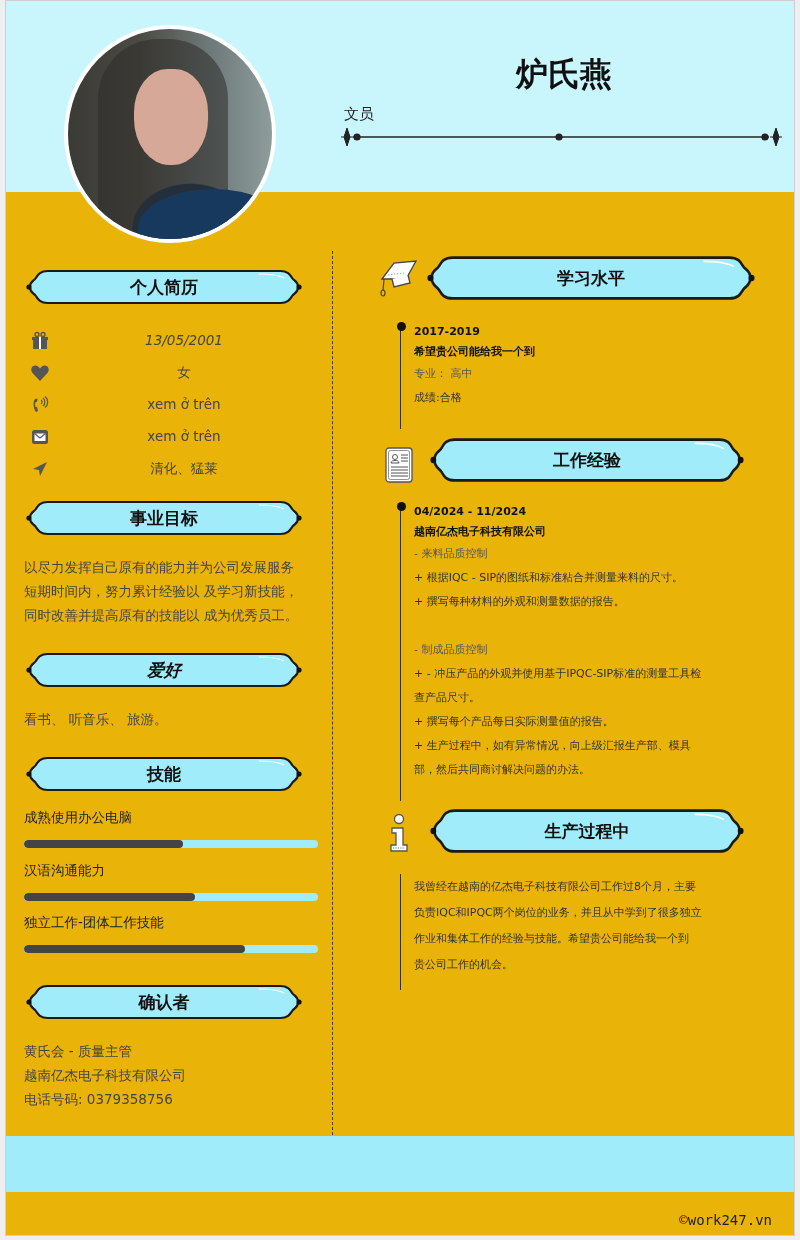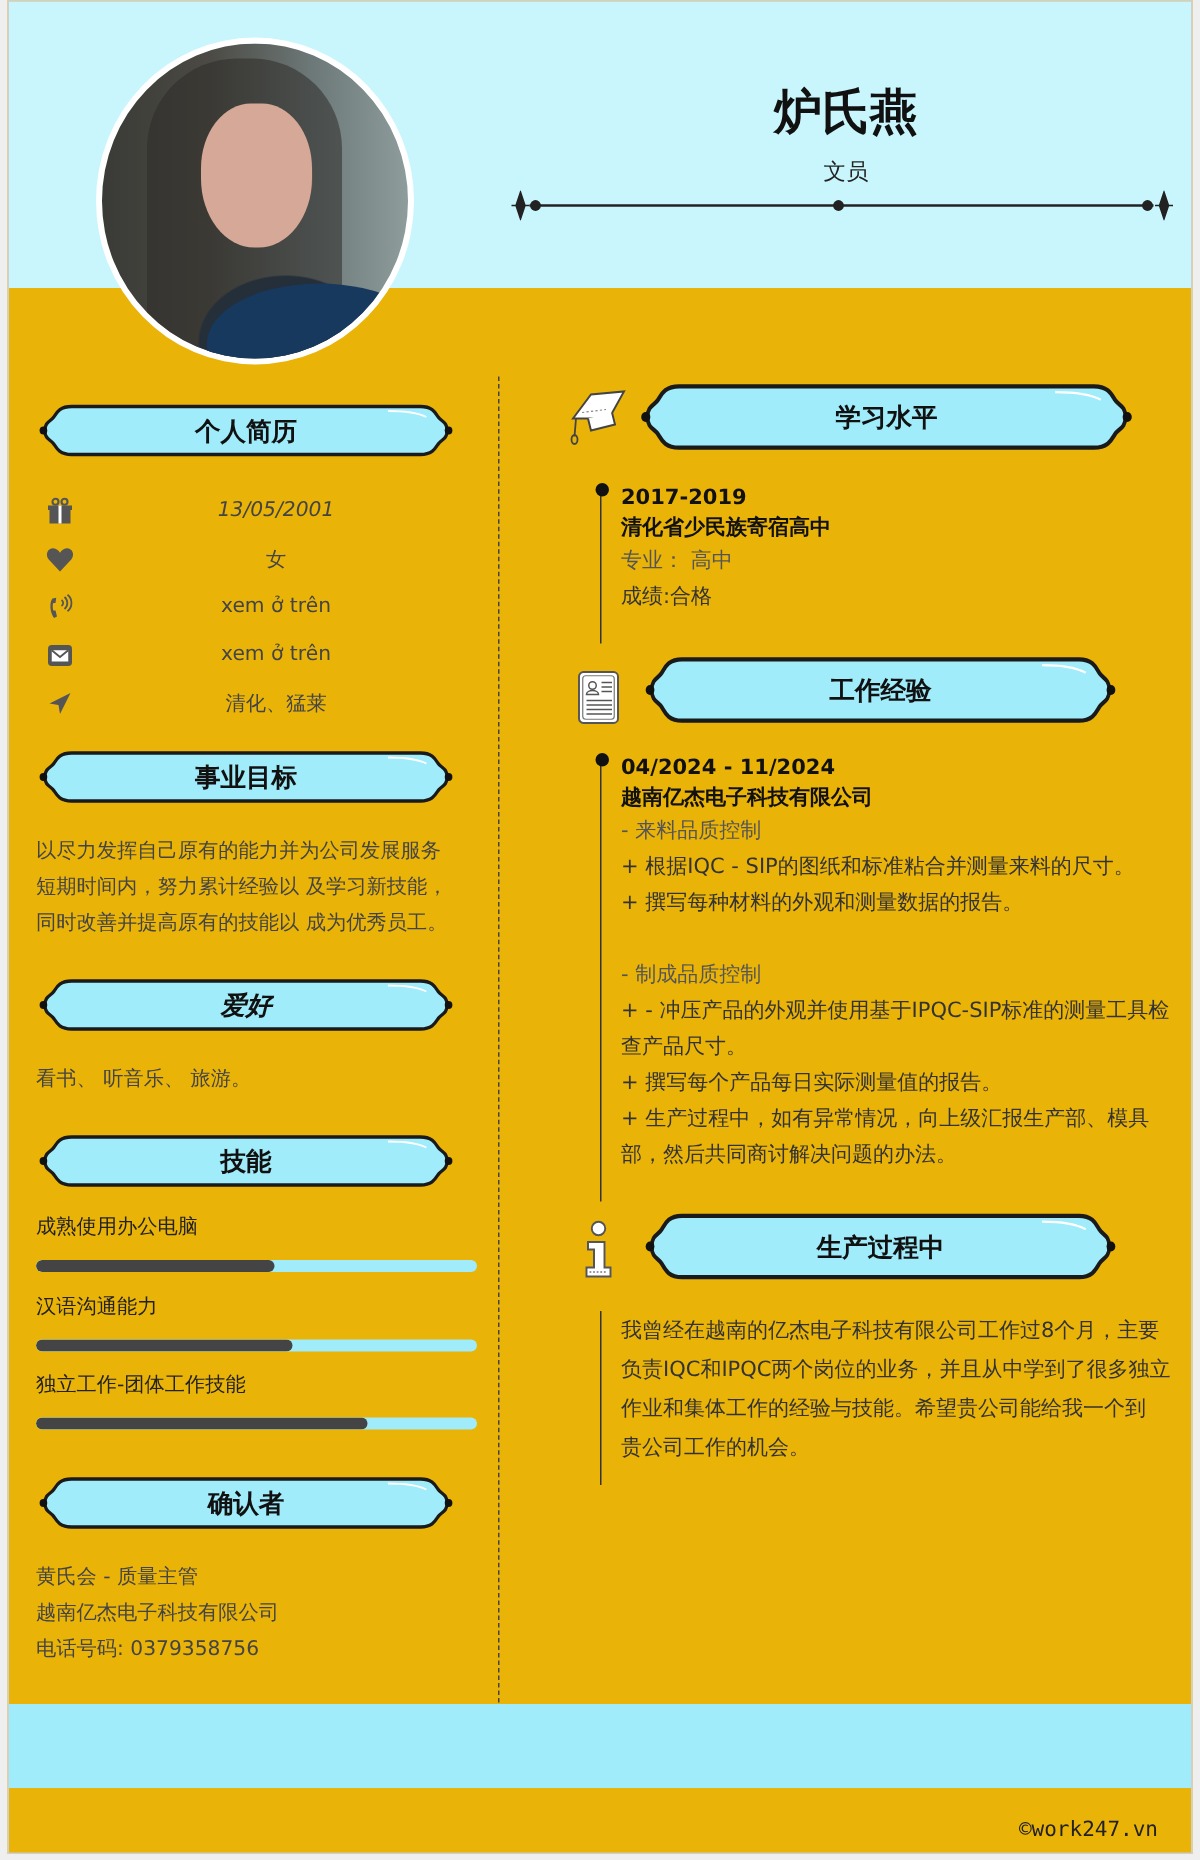--- a/index.html
+++ b/index.html
@@ -10,42 +10,42 @@
   .header-band { position: absolute; left: 0; top: 0; width: 788px; height: 191px; background: #c9f6fc; }
   .avatar { position: absolute; left: 58px; top: 24px; width: 212px; height: 218px; border-radius: 50%; border: 4px solid #fff; overflow: hidden;
             background: radial-gradient(ellipse 30% 36% at 52% 42%, #d8a894 0%, #c49080 55%, transparent 57%),
                         radial-gradient(ellipse 40% 30% at 60% 95%, #1d3a5c 0%, #1a3350 70%, transparent 72%),
                         linear-gradient(90deg, #3a3a36 0%, #4b4a44 35%, #6e7a7a 70%, #8e9c9c 100%); }
   .avatar .hair { position: absolute; left: 30px; top: 10px; width: 130px; height: 200px; border-radius: 60px 60px 20px 20px; background: #2d2b28; opacity: .55; }
   .avatar .face { position: absolute; left: 66px; top: 40px; width: 74px; height: 96px; border-radius: 45% 45% 48% 48%; background: #d5a897; }
   .avatar .shirt { position: absolute; left: 70px; top: 160px; width: 150px; height: 80px; border-radius: 50% 50% 0 0; background: #18395e; }
 
   .name { position: absolute; left: 338px; top: 52px; width: 440px; text-align: center; font-size: 32px; font-weight: bold; color: #111; }
-  .role { position: absolute; left: 338px; top: 104px; width: 440px; text-align: center; font-size: 15px; color: #222; }
+  .role { position: absolute; left: 338px; top: 104px; width: 440px; font-size: 15px; color: #222; }
   .divider { position: absolute; left: 333px; top: 126px; width: 445px; height: 20px; }
 
   .col-sep { position: absolute; left: 326px; top: 250px; height: 884px; border-left: 1.5px dashed #444; }
 
   .banner { position: absolute; height: 36px; }
   .banner svg { position: absolute; left: 0; top: 0; }
   .banner .btxt { position: absolute; left: 0; top: 0; width: 100%; height: 100%; display: flex; align-items: center; justify-content: center; font-size: 17px; font-weight: bold; color: #111; }
 
   .info-row { position: absolute; left: 18px; width: 300px; height: 24px; }
   .info-row .ico { position: absolute; left: 6px; top: 2px; width: 20px; height: 20px; color: #555; }
   .info-row .val { position: absolute; left: 30px; width: 260px; text-align: center; top: 3px; font-size: 13.5px; color: #444; }
 
   .para { position: absolute; left: 18px; width: 300px; font-size: 13.5px; color: #444; line-height: 24px; }
 
   .skill-label { position: absolute; left: 18px; font-size: 13.5px; color: #222; }
   .skill-track { position: absolute; left: 18px; width: 294px; height: 8px; background: #a0ecfa; border-radius: 4px; overflow: hidden; }
   .skill-fill { height: 100%; background: #444; border-radius: 4px; }
 
   .timeline { position: absolute; left: 394px; border-left: 1.5px solid #333; }
   .tl-dot { position: absolute; left: 391px; width: 9px; height: 9px; border-radius: 50%; background: #111; }
-  .tl-text { position: absolute; left: 408px; width: 380px; font-size: 14px; color: #333; line-height: 24px; }
+  .tl-text { position: absolute; left: 408px; width: 380px; font-size: 11px; color: #333; line-height: 24px; }
   .tl-text .b { font-weight: bold; color: #111; line-height: 20px; }
   .tl-text .g { color: #555; }
 
   .sec-icon { position: absolute; }
 
   .footer-band { position: absolute; left: 0; top: 1135px; width: 788px; height: 56px; background: #a0ecfa; }
   .copyright { position: absolute; right: 22px; top: 1211px; font-family: "DejaVu Sans Mono", "Liberation Mono", monospace; font-size: 14px; color: #222; }
 </style>
 </head>
 <body>
@@ -191,21 +191,21 @@
   <div class="banner" style="left:421px; top:254px; width:328px; height:46px;">
     <svg width="328" height="46">
         <use href="#banner-shape"></use>
       </svg>
     <div class="btxt">学习水平</div>
   </div>
   <div class="timeline" style="top:326px; height:102px;"></div>
   <div class="tl-dot" style="top:321px;"></div>
   <div class="tl-text" style="top:321px;">
     <div class="b">2017-2019</div>
-    <div class="b">清化省少民族寄宿高中</div>
+    <div class="b">希望贵公司能给我一个到</div>
     <div class="g">专业： 高中</div>
     <div>成绩:合格</div>
   </div>
 
   <svg class="sec-icon" style="left:378px; top:445px;" width="30" height="38" viewBox="0 0 30 38">
     <rect x="2" y="2" width="26" height="34" rx="3" fill="#fff" stroke="#555" stroke-width="1.3"></rect>
     <rect x="4.5" y="4.5" width="21" height="29" rx="2" fill="none" stroke="#777" stroke-width="0.8"></rect>
     <circle cx="11" cy="11" r="2.5" fill="none" stroke="#555" stroke-width="1"></circle>
     <path d="M7,17 C7,13.5 15,13.5 15,17 Z" fill="none" stroke="#555" stroke-width="1"></path>
     <line x1="17" y1="9" x2="24" y2="9" stroke="#555" stroke-width="1"></line>

